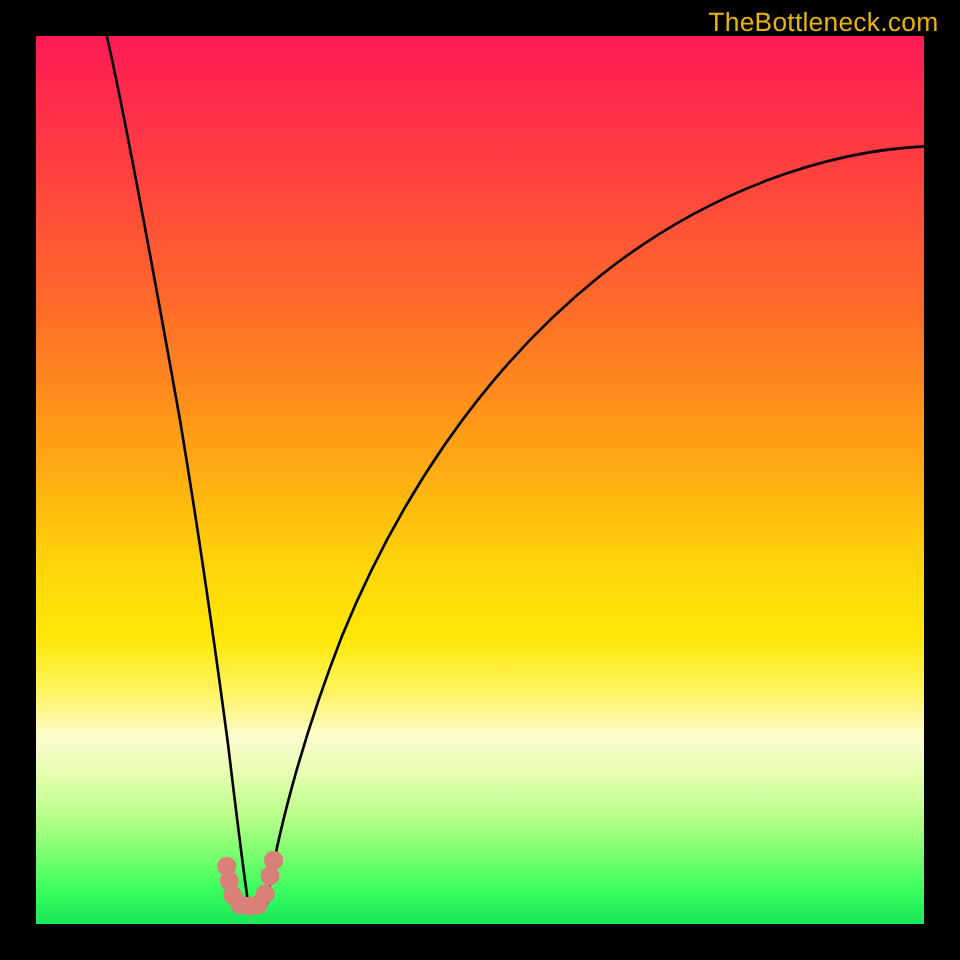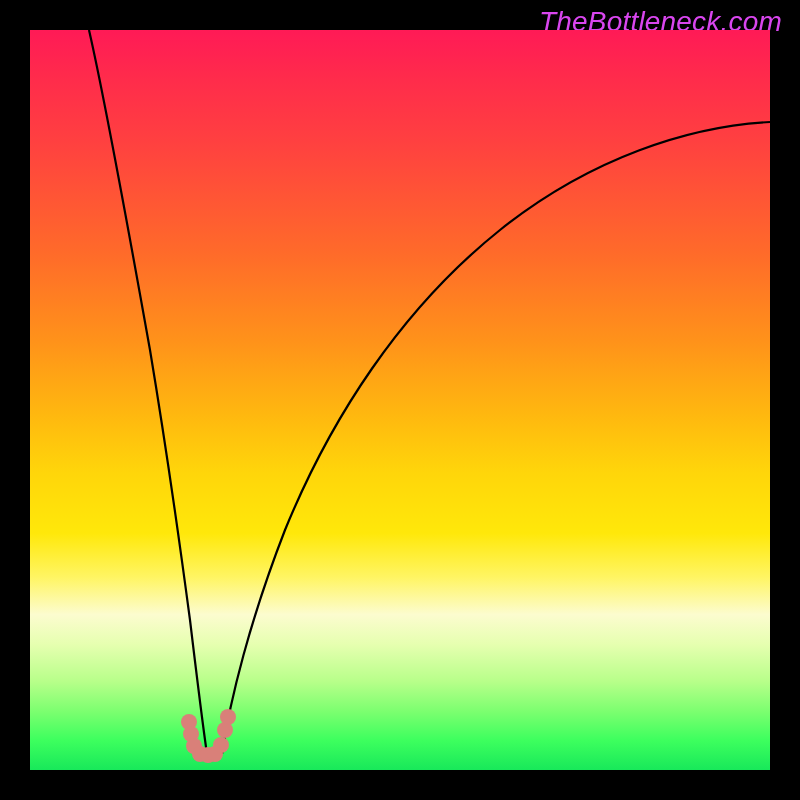--- a/index.html
+++ b/index.html
@@ -42,24 +42,23 @@
       #b8ff8a 88%,
       #7dff70 92%,
       #3dff5e 96%,
       #18e85a 100%
     );
   }
   .watermark {
     position: absolute;
     top: 6px;
     right: 18px;
-    color: #d946ef;
-    font-size: 28px;
+    color: #eab308;
+    font-size: 22px;
     letter-spacing: 0.2px;
-    font-style: italic;
   }
   svg.curves {
     position: absolute;
     left: 0;
     top: 0;
     width: 740px;
     height: 740px;
     overflow: visible;
   }
   .curve {

